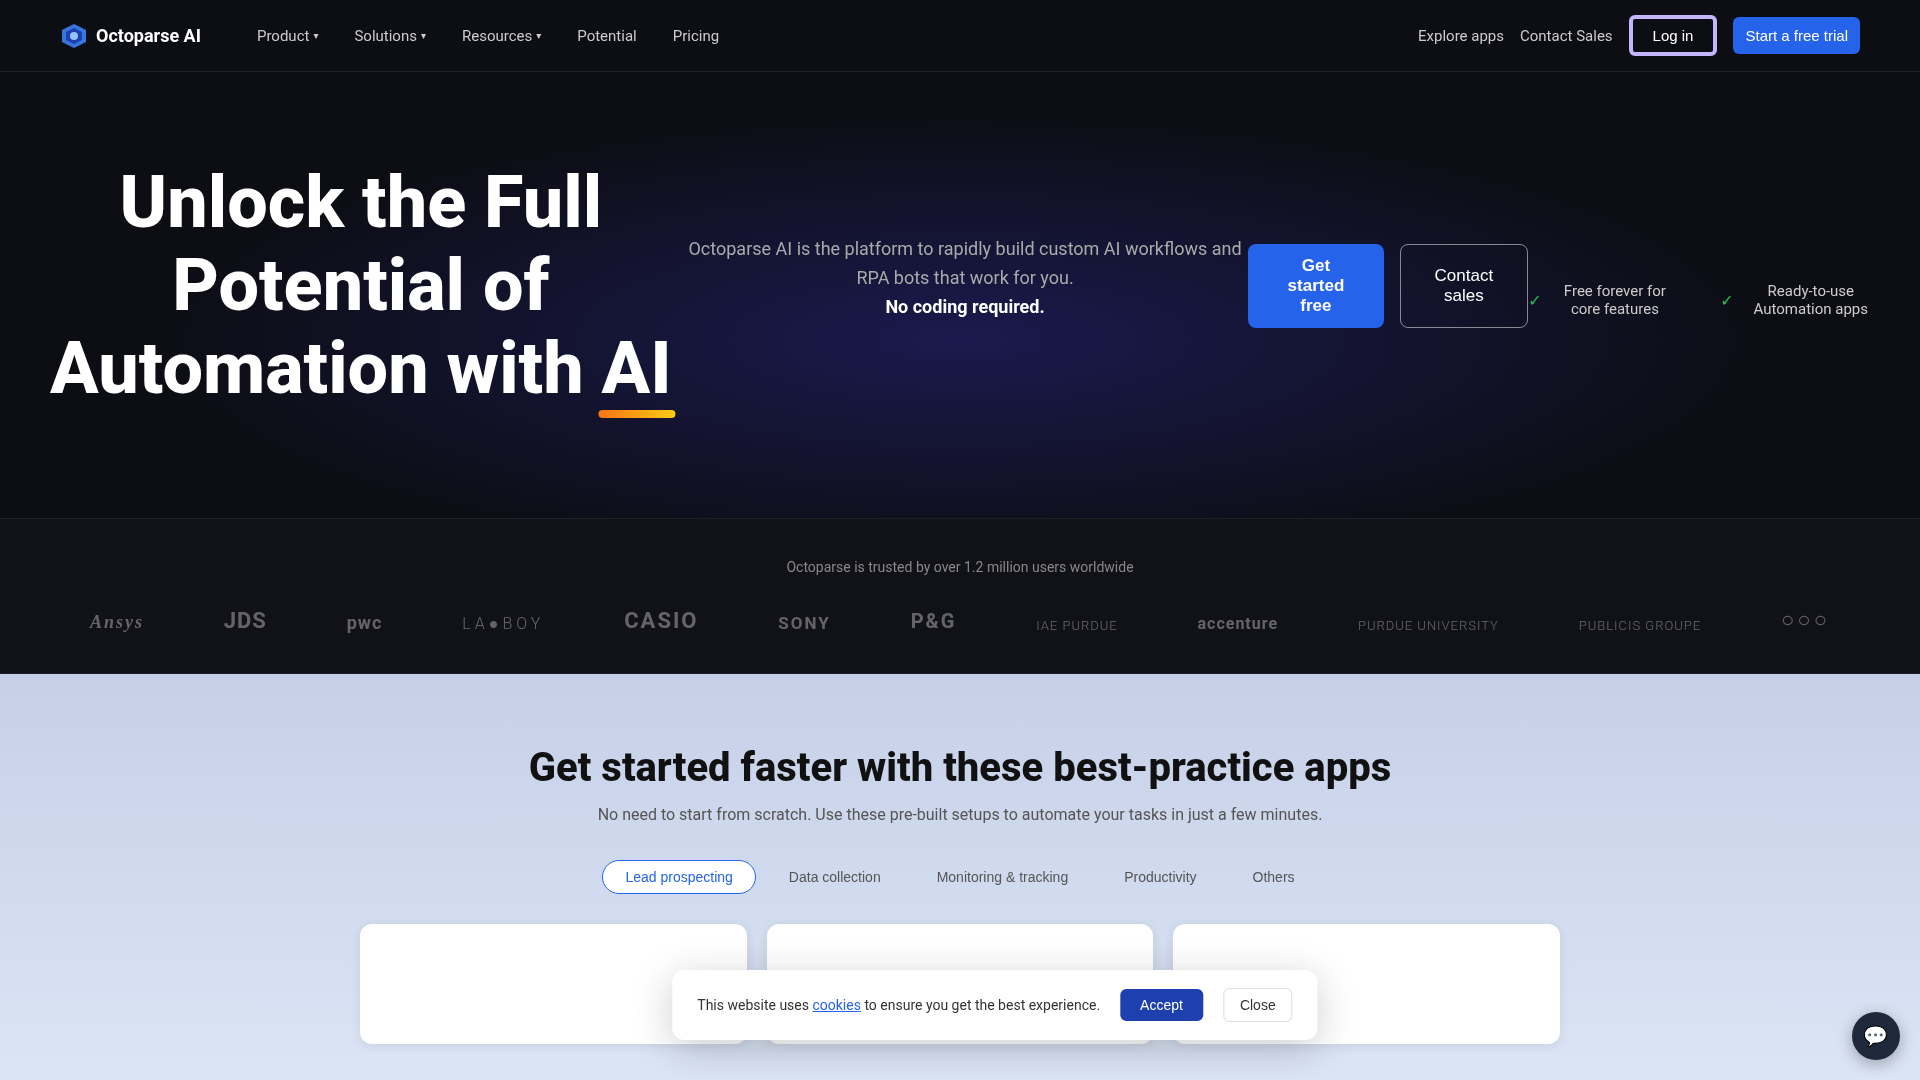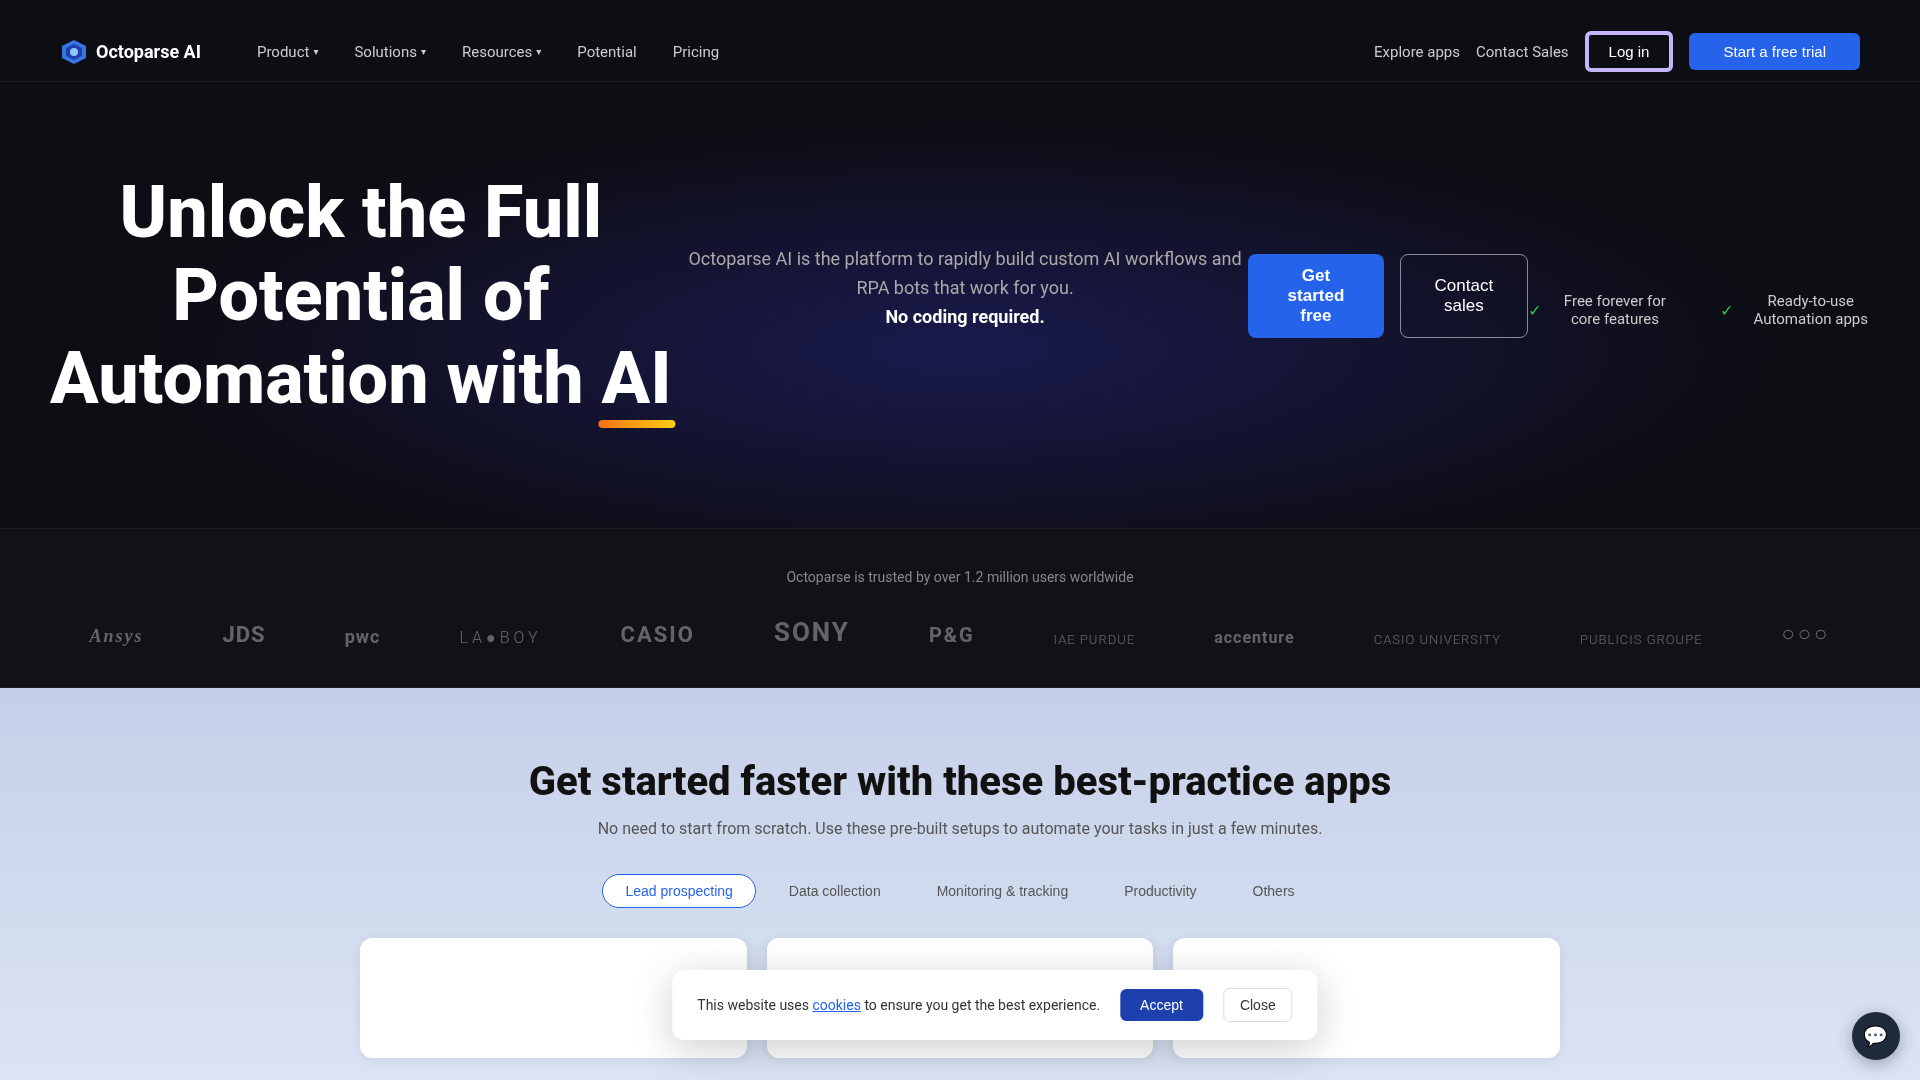--- a/index.html
+++ b/index.html
@@ -1,43 +1,43 @@
 <!DOCTYPE html>
 <html><head>
   <meta charset="utf-8">
   <style>
     * { margin: 0; padding: 0; box-sizing: border-box; }
     body { font-family: -apple-system, BlinkMacSystemFont, 'Segoe UI', Roboto, sans-serif; background: #0d0d14; color: #fff; width: 1920px; min-height: 1080px; overflow-x: hidden; }
 
     
     nav {
       display: flex; align-items: center; justify-content: space-between;
-      padding: 0 60px; height: 60px; background: #0d0d14;
+      padding: 0 60px; height: 72px; background: #0d0d14;
       border-bottom: 1px solid rgba(255,255,255,0.08);
-      position: sticky; top: 0; z-index: 100; margin-top: 22px;
+      position: sticky; top: 0; z-index: 100;
     }
     .nav-left { display: flex; align-items: center; gap: 40px; }
     .nav-logo { display: flex; align-items: center; gap: 8px; font-weight: 700; font-size: 18px; color: #fff; text-decoration: none; }
     .nav-logo-icon { width: 28px; height: 28px; }
     .nav-links { display: flex; align-items: center; gap: 4px; }
     .nav-link {
       color: #ccc; text-decoration: none; font-size: 15px; padding: 8px 16px;
       border-radius: 6px; cursor: pointer; display: flex; align-items: center; gap: 4px;
     }
     .chevron { font-size: 10px; }
     .nav-right { display: flex; align-items: center; gap: 16px; }
     .nav-explore { color: #ccc; font-size: 15px; cursor: pointer; }
     .nav-contact { color: #ccc; font-size: 15px; cursor: pointer; }
     .btn-login {
       border: 4px solid #c4b5fd; background: transparent; color: #fff;
       padding: 8px 20px; border-radius: 6px; font-size: 15px; cursor: pointer;
     }
     .btn-trial {
       background: #2563eb; color: #fff; border: none;
-      padding: 10px 34px; border-radius: 6px; font-size: 15px; cursor: pointer; font-weight: 500;
+      padding: 10px 12px; border-radius: 6px; font-size: 15px; cursor: pointer; font-weight: 500;
     }
 
     
     .hero {
       display: flex; flex-direction: row; align-items: center;
       padding: 90px 40px 80px;
       background: radial-gradient(ellipse at 50% 60%, #1a1a4e 0%, #0d0d14 60%);
       text-align: center; position: relative;
     }
     .hero h1 {
@@ -219,25 +219,25 @@
 </section>
 
 <section class="trusted">
   <p class="trusted-text">Octoparse is trusted by over 1.2 million users worldwide</p>
   <div class="trusted-logos">
     <span class="logo-item serif">Ansys</span>
     <span class="logo-item" style="font-size:22px; letter-spacing:1px;">JDS</span>
     <span class="logo-item" style="letter-spacing:1px;">pwc</span>
     <span class="logo-item thin">LA●BOY</span>
     <span class="logo-item" style="font-size:22px;">CASIO</span>
-    <span class="logo-item" style="font-size:26px;">SONY</span>
+    <span class="logo-item" style="font-size:17px;">SONY</span>
     <span class="logo-item" style="font-size:20px;">P&amp;G</span>
     <span class="logo-item thin" style="font-size:13px; letter-spacing:1px;">IAE PURDUE</span>
     <span class="logo-item" style="letter-spacing:1px; font-size:16px;">accenture</span>
-    <span class="logo-item thin" style="font-size:13px; letter-spacing:1px;">CASIO UNIVERSITY</span>
+    <span class="logo-item thin" style="font-size:13px; letter-spacing:1px;">PURDUE UNIVERSITY</span>
     <span class="logo-item thin" style="font-size:13px; letter-spacing:1px;">PUBLICIS GROUPE</span>
     <span class="logo-item" style="font-size:22px; letter-spacing:3px;">○○○</span>
   </div>
 </section>
 
 <section class="apps-section">
   <h2>Get started faster with these best-practice apps</h2>
   <p class="apps-sub">No need to start from scratch. Use these pre-built setups to automate your tasks in just a few minutes.</p>
   <div class="apps-tabs">
     <button class="app-tab active">Lead prospecting</button>

